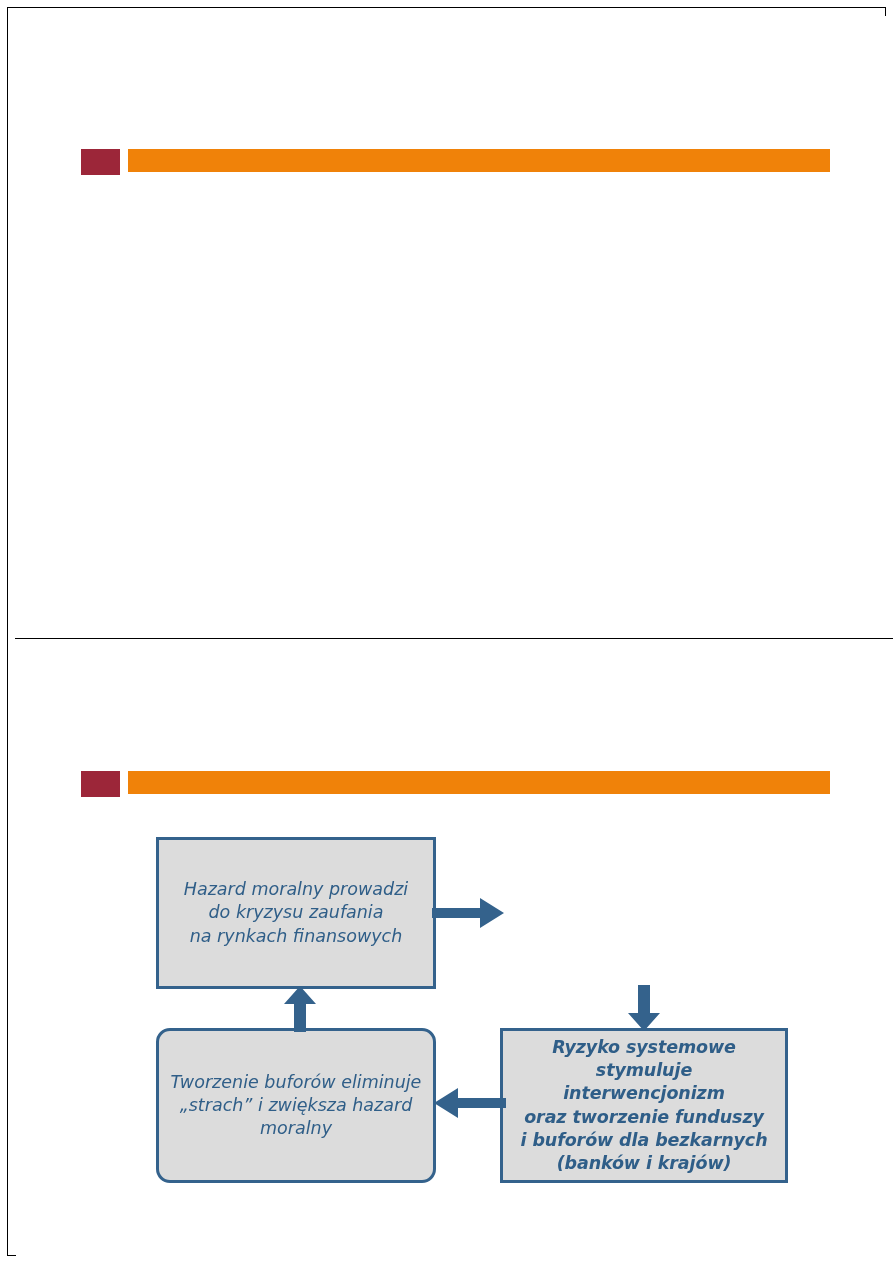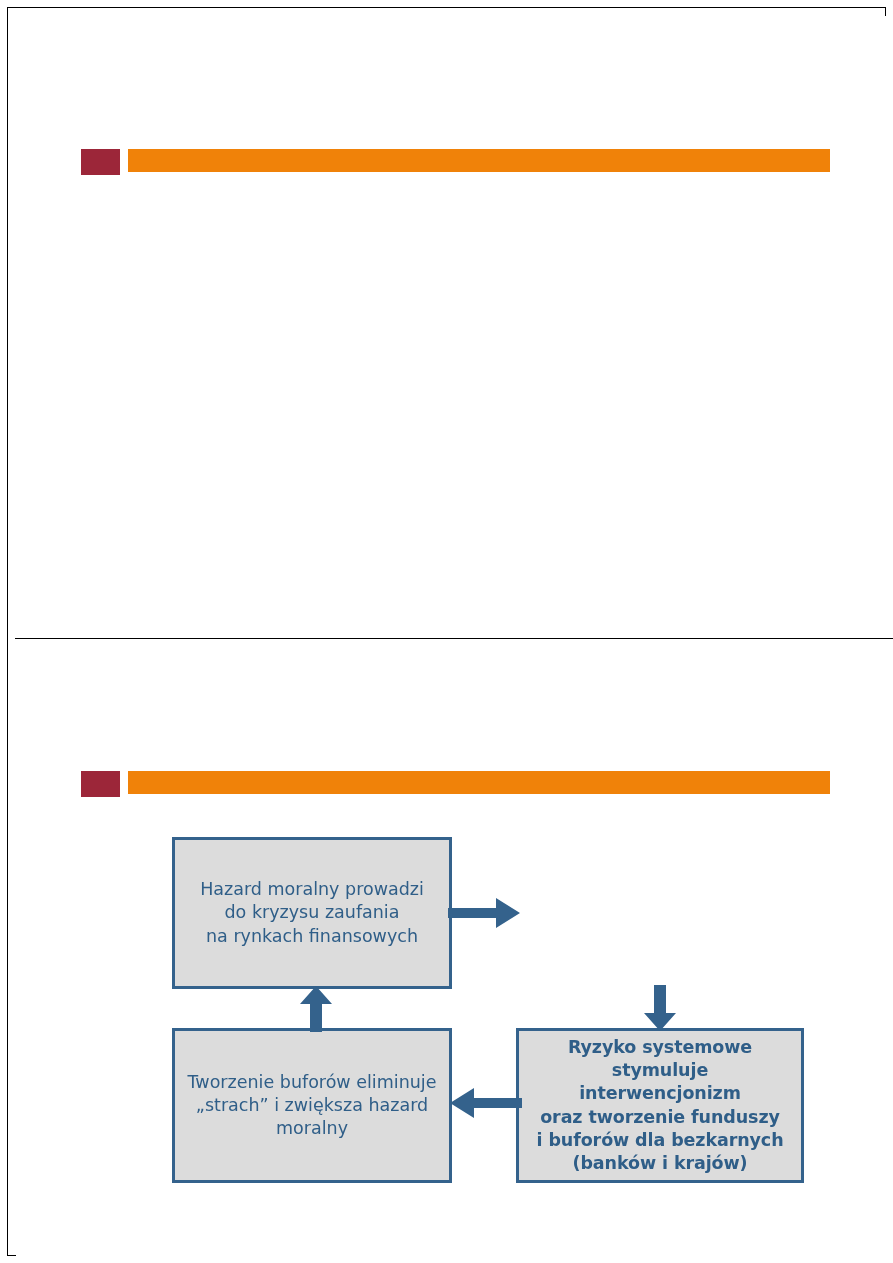--- a/index.html
+++ b/index.html
@@ -70,24 +70,25 @@
     left: 112px;
     top: 0;
     width: 702px;
     height: 23px;
     background: #f08209;
   }
 
   
   #flow-diagram {
     position: absolute;
-    left: 156px;
+    left: 140px;
     top: 198px;
     width: 632px;
     height: 340px;
+    font-style: italic;
   }
 
   .flow-box {
     position: absolute;
     box-sizing: border-box;
     background: #dcdcdc;
     border: 3px solid #34628c;
     display: flex;
     align-items: center;
     justify-content: center;
@@ -104,20 +105,21 @@
   }
   #box-top-right {
     left: 344px; top: 0px;
     width: 288px; height: 152px;
     font-size: 17.5px;
   }
   #box-bottom-left {
     left: 0px;  top: 191px;
     width: 280px; height: 155px;
     font-size: 17.5px;
+    border-radius: 14px;
   }
   #box-bottom-right {
     left: 344px; top: 191px;
     width: 288px; height: 155px;
     font-size: 17.5px;
     font-weight: bold;
   }
   #box-bottom-right .flow-box-text { letter-spacing: -0.1px; }
 
   .flow-box-text { display: block; width: 100%; }

